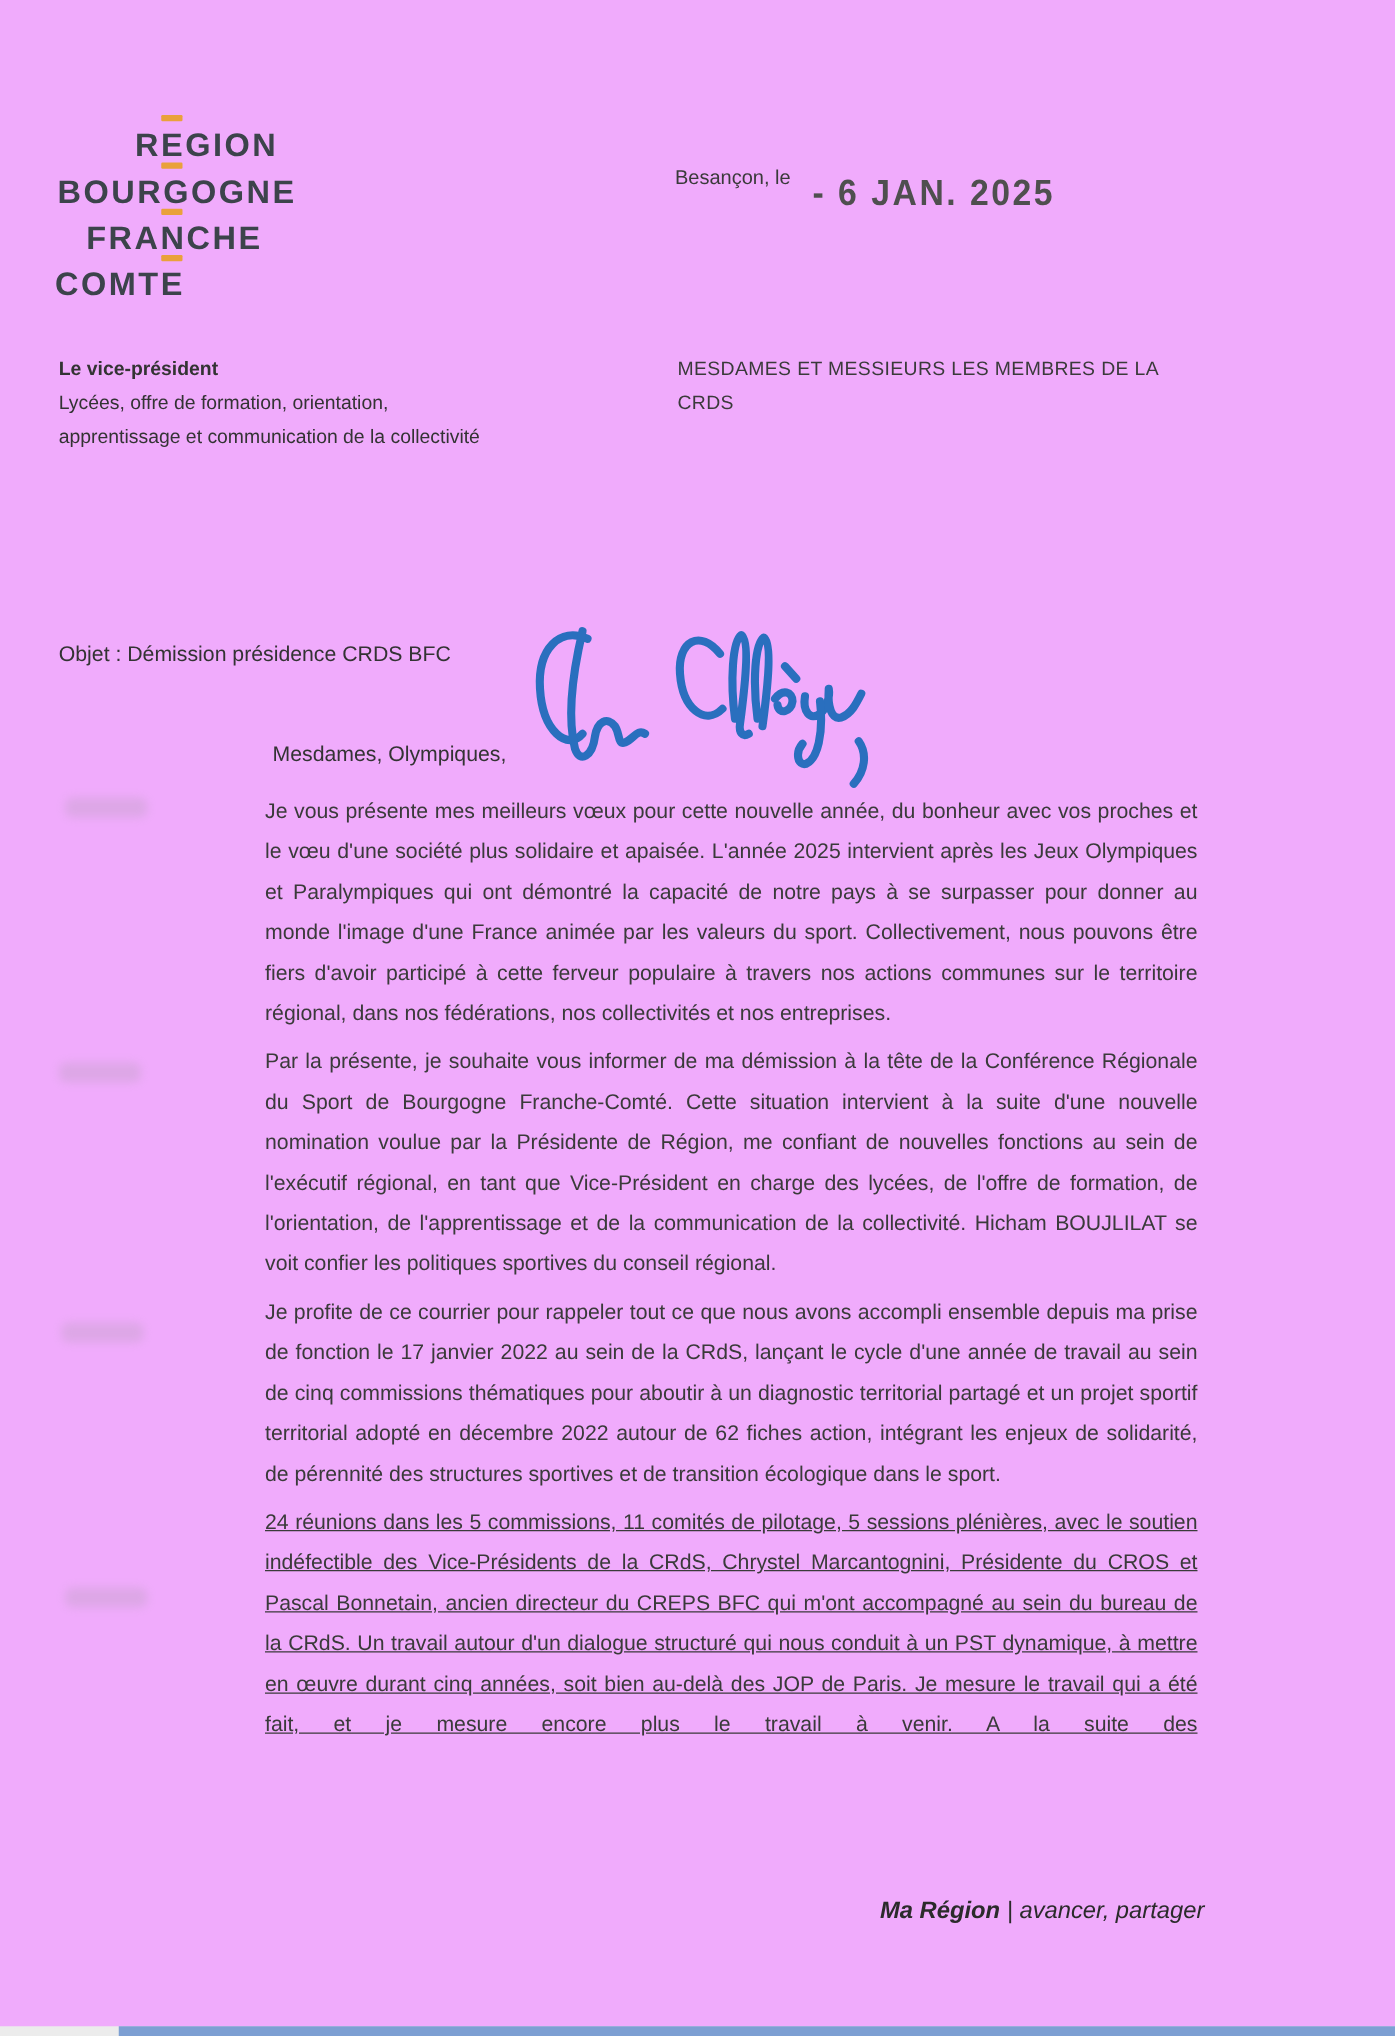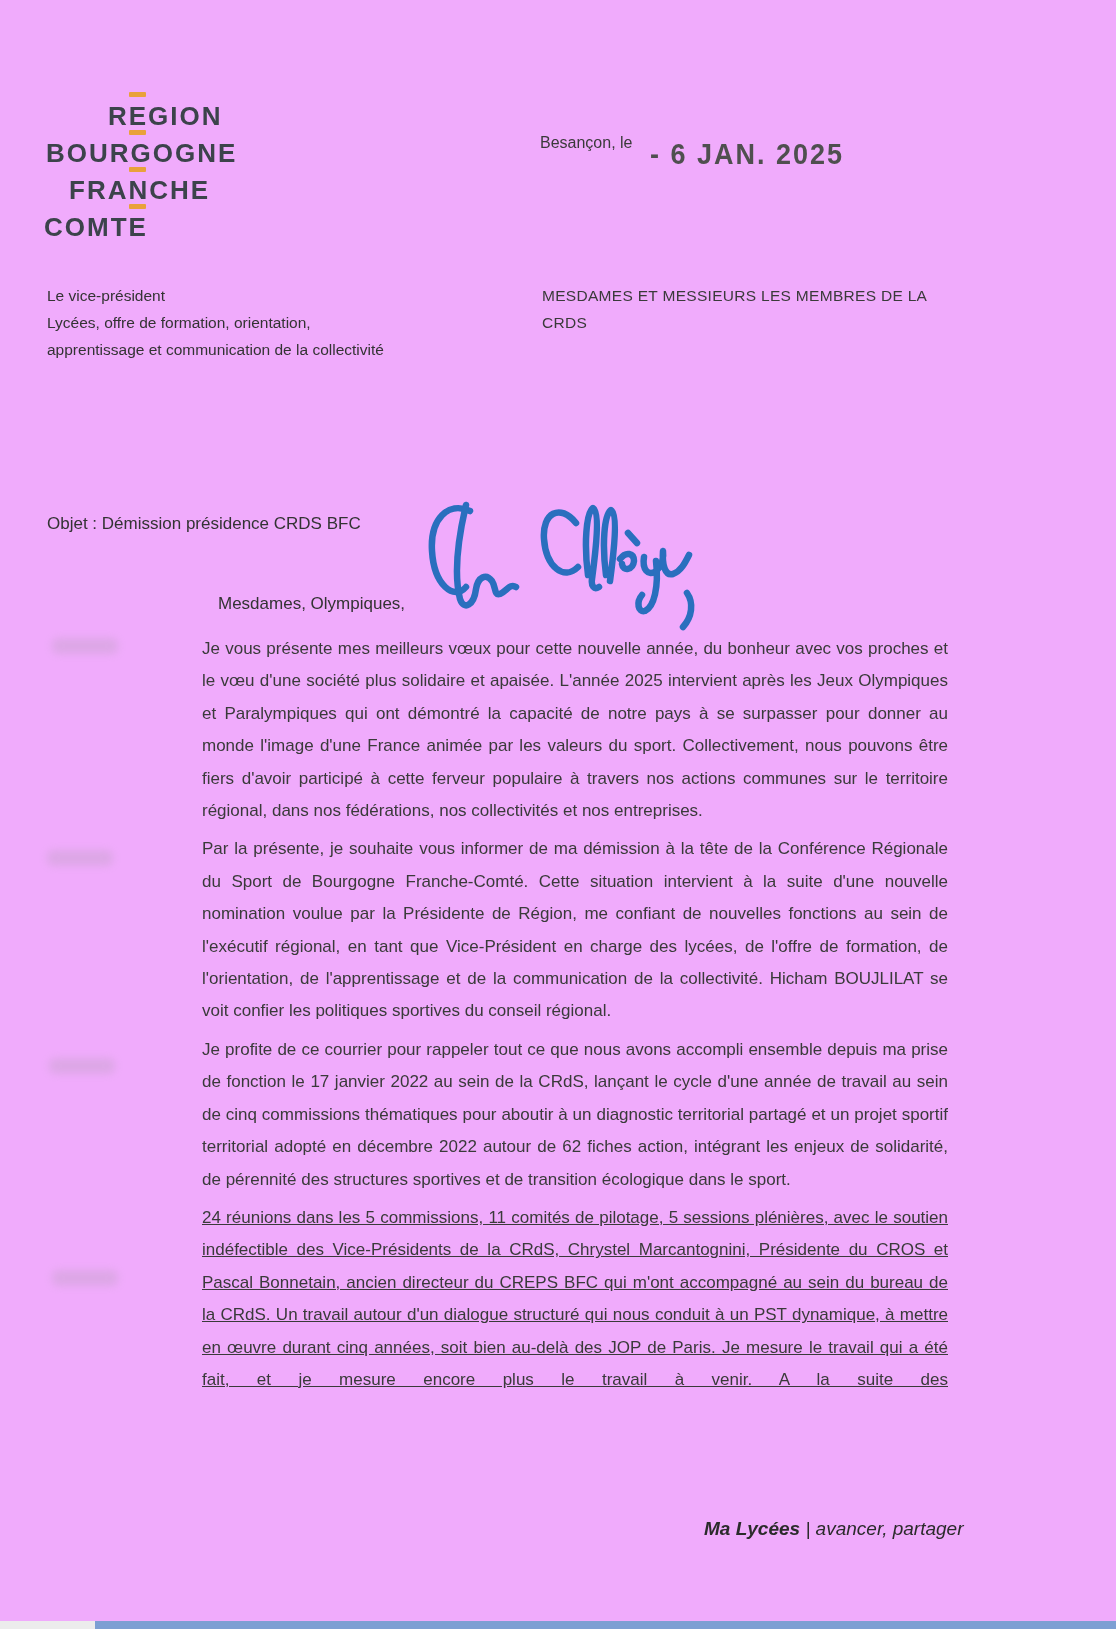--- a/index.html
+++ b/index.html
@@ -17,29 +17,29 @@
     position:absolute;left:129px;width:17px;height:5px;
     background:#e9a13b;border-radius:1px;
   }
   
   .place-line{position:absolute;left:540px;top:134px;font-size:16px;color:#3a3a3a;}
   .date-stamp{
     position:absolute;left:650px;top:138px;font-size:27px;font-weight:700;
     letter-spacing:2px;color:#4f4f4f;transform:scaleY(1.08);transform-origin:top left;
   }
   .sender{position:absolute;left:47px;top:282px;font-size:15.5px;line-height:27px;color:#333;}
-  .sender .t{font-weight:400;}
+  .sender .t{font-weight:700;}
   .recipient{position:absolute;left:542px;top:282px;font-size:15.5px;line-height:27px;color:#3a3a3a;letter-spacing:.3px;}
   
   .subject{position:absolute;left:47px;top:514px;font-size:17px;color:#333;text-align:center;}
   .salutation{position:absolute;left:218px;top:594px;font-size:17px;color:#333;}
   .handwriting{position:absolute;left:404px;top:497px;width:300px;height:135px;}
   .handwriting path{stroke:#2a6fbe;stroke-width:6.5;fill:none;stroke-linecap:round;stroke-linejoin:round;}
   
-  .body-text{position:absolute;left:202px;top:633px;width:746px;}
+  .body-text{position:absolute;left:212px;top:633px;width:746px;}
   .body-text p{
     margin:0 0 6px 0;font-size:17px;line-height:32.4px;color:#3a3a3a;
     text-align:justify;
   }
   .body-text p.cut{text-align-last:justify;text-decoration:underline;}
   
   .footer-address{position:absolute;left:47px;top:1461px;font-size:14.5px;line-height:19.5px;color:#2e2e2e;letter-spacing:.2px;}
   .slogan{position:absolute;left:704px;top:1518px;width:330px;font-size:19px;color:#2b2b2b;font-style:italic;white-space:nowrap;}
   .slogan .brand{font-weight:700;}
   .bottom-bar{position:absolute;left:0;bottom:0;width:1116px;height:8px;background:#ececec;}
@@ -104,21 +104,21 @@
     <p class="cut">24 réunions dans les 5 commissions, 11 comités de pilotage, 5 sessions plénières, avec le soutien indéfectible des Vice-Présidents de la CRdS, Chrystel Marcantognini, Présidente du CROS et Pascal Bonnetain, ancien directeur du CREPS BFC qui m'ont accompagné au sein du bureau de la CRdS. Un travail autour d'un dialogue structuré qui nous conduit à un PST dynamique, à mettre en œuvre durant cinq années, soit bien au-delà des JOP de Paris. Je mesure le travail qui a été fait, et je mesure encore plus le travail à venir. A la suite des</p>
   </div>
 
   <div class="smudge" style="left:52px;top:638px"></div>
   <div class="smudge" style="left:47px;top:850px"></div>
   <div class="smudge" style="left:49px;top:1058px"></div>
   <div class="smudge" style="left:52px;top:1270px"></div>
 
 
   <div class="slogan">
-    <span class="brand">Ma Lycées</span>
+    <span class="brand">Ma Région</span>
     <span>| avancer, partager</span>
   </div>
 
   <div class="bottom-bar">
     <div class="blue"></div>
   </div>
 
 </div>
 
 </body></html>

